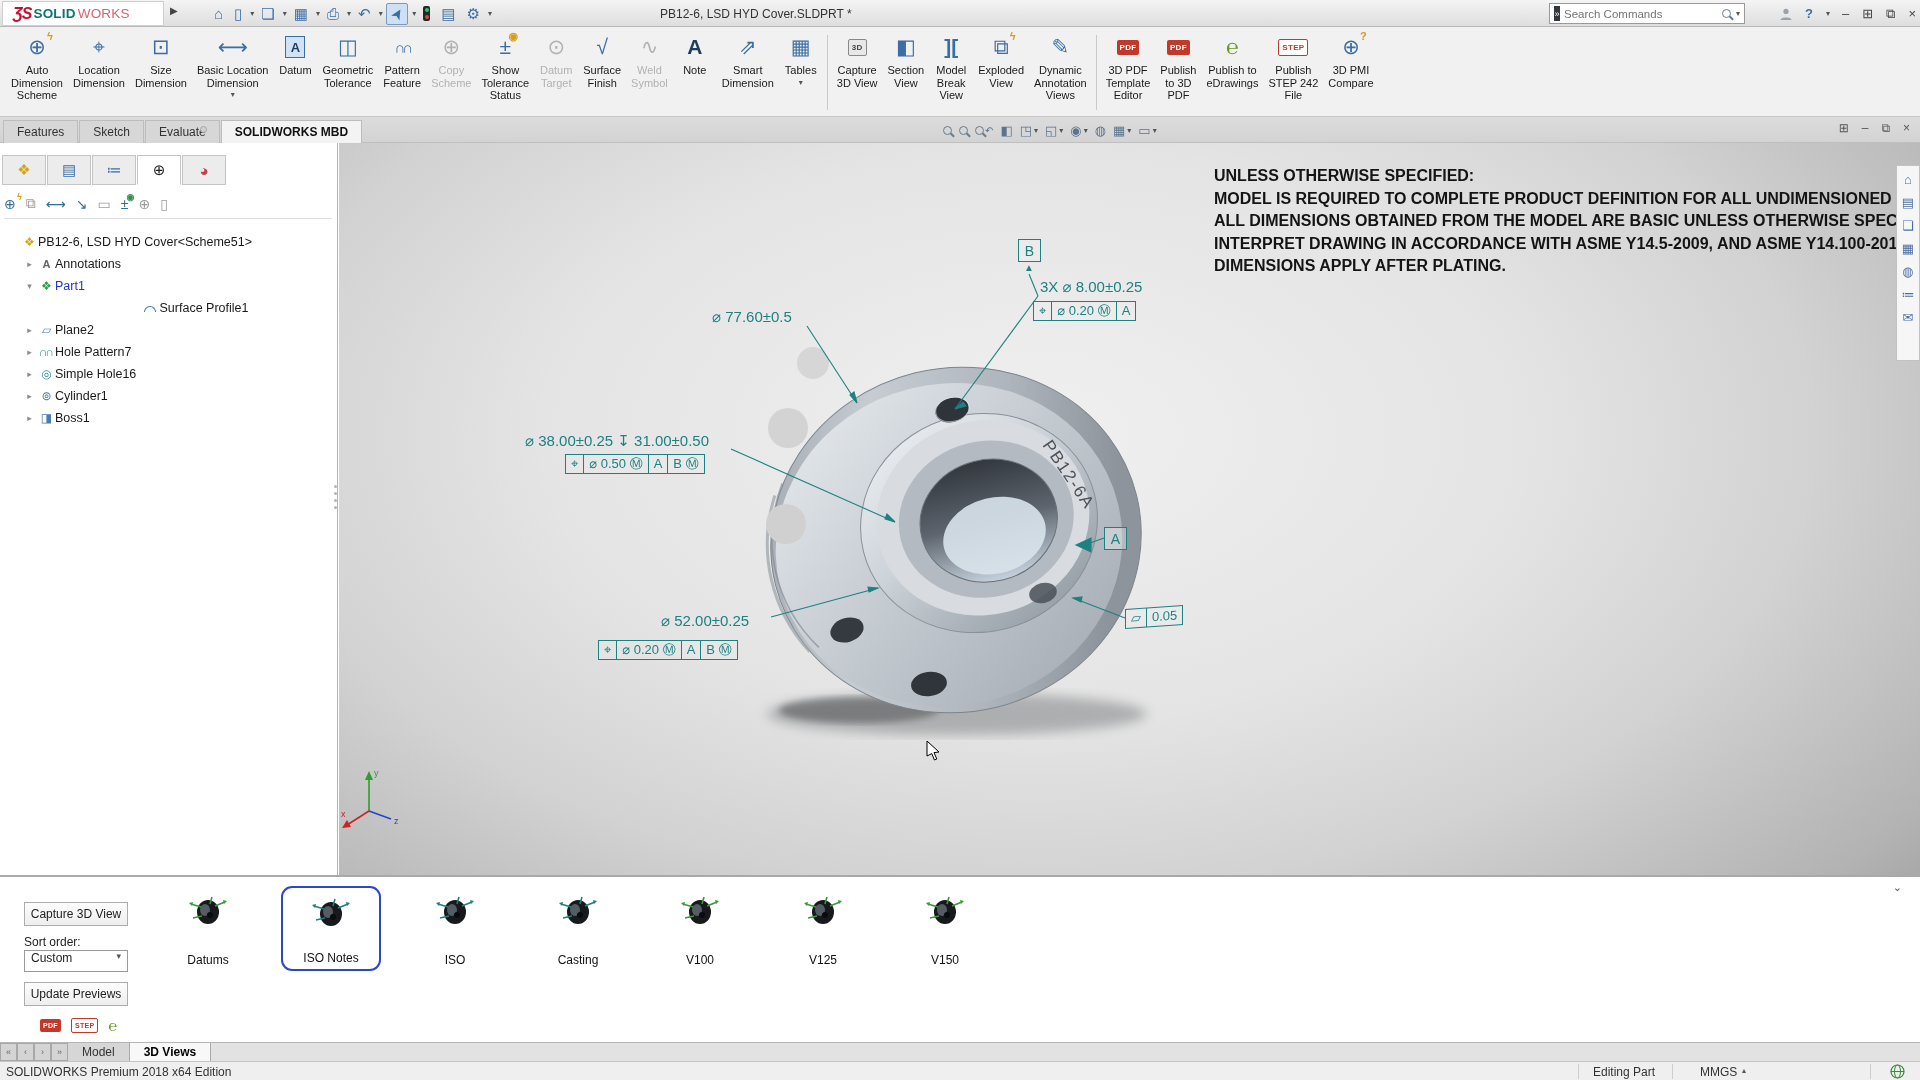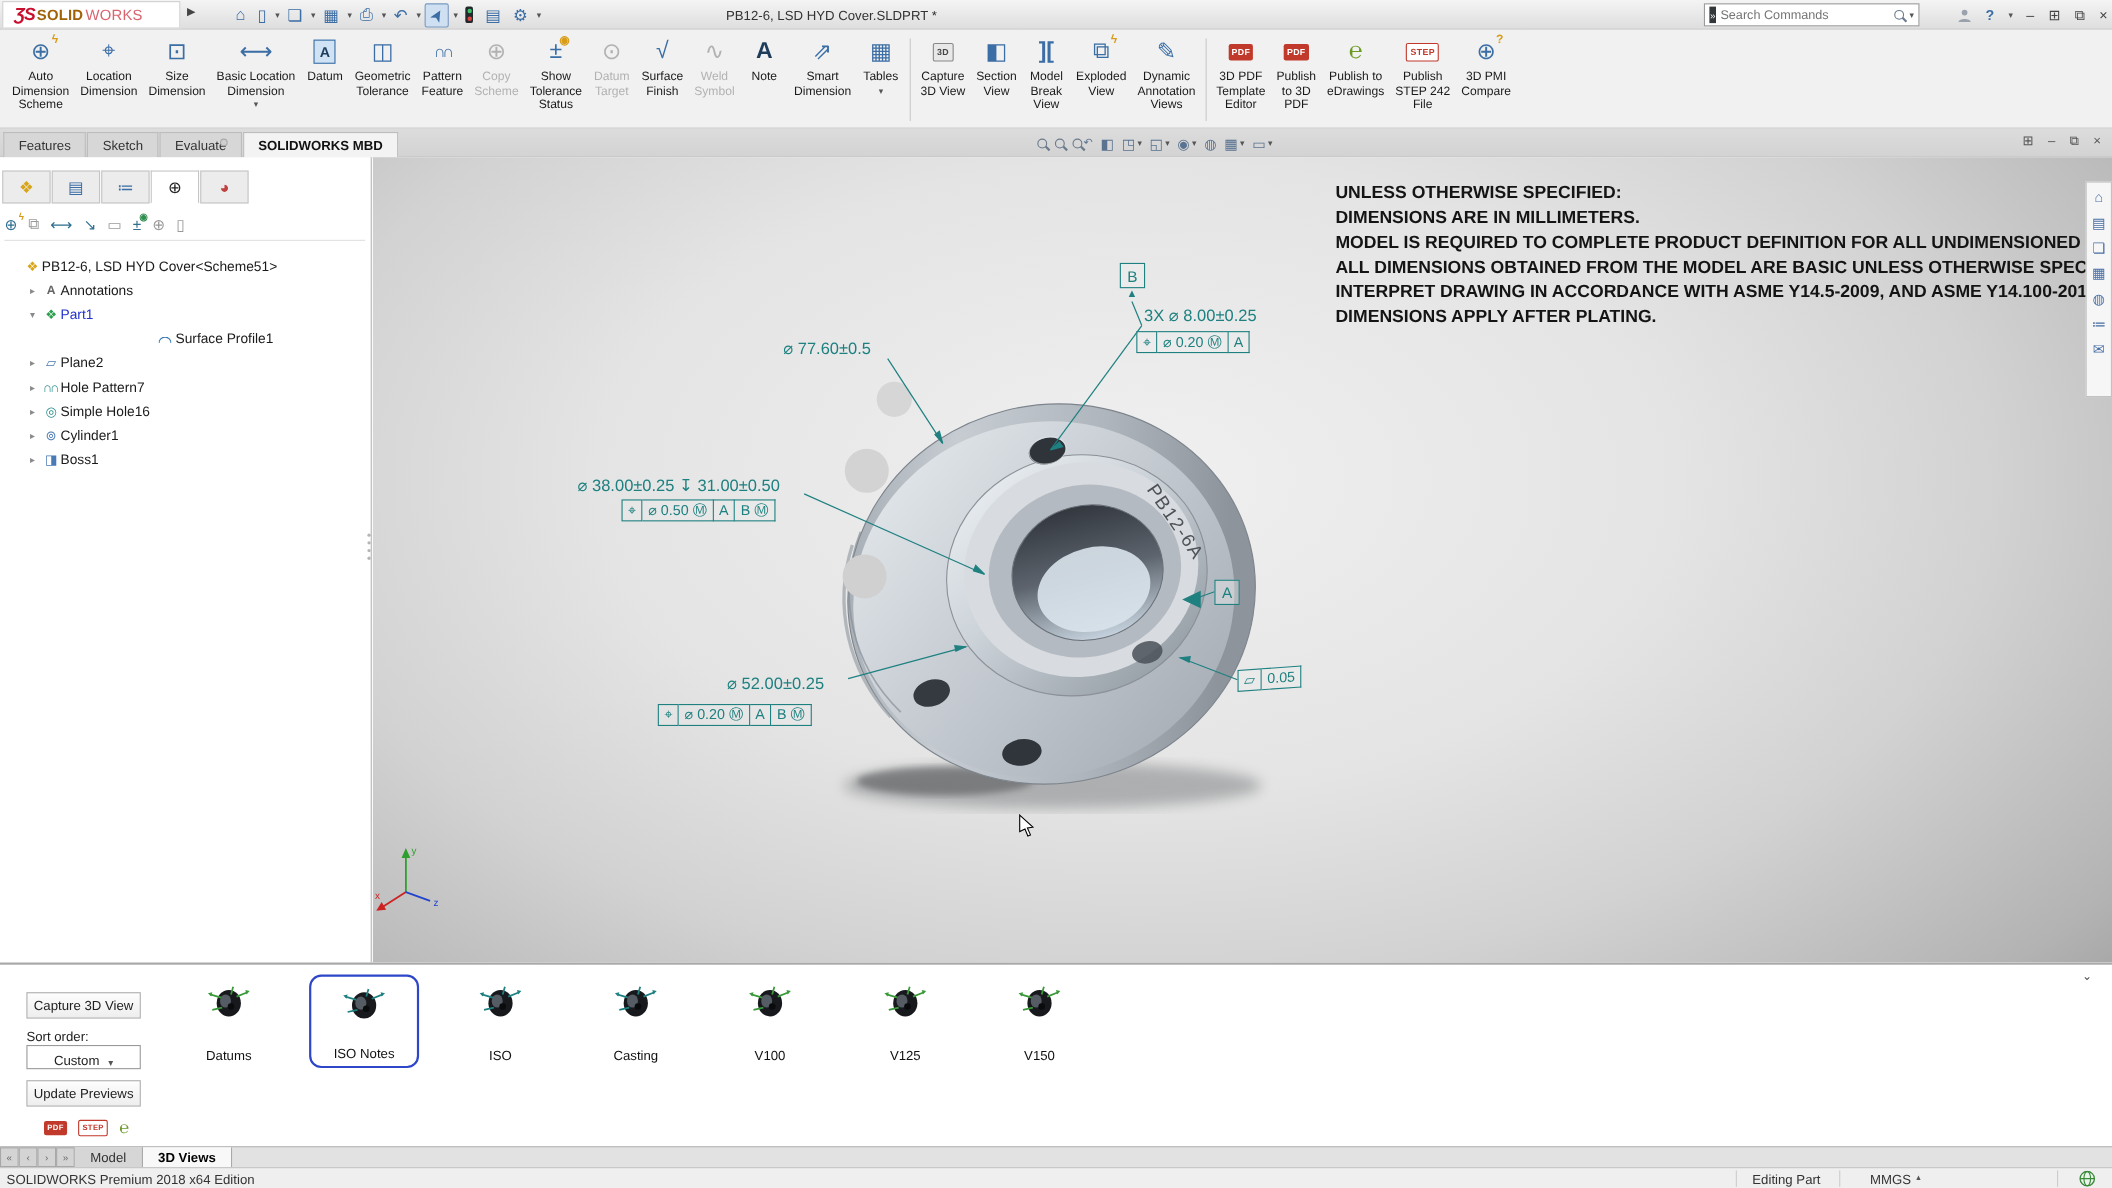--- a/index.html
+++ b/index.html
@@ -4,21 +4,21 @@
 <style>
   *{box-sizing:border-box;margin:0;padding:0}
   html,body{width:1920px;height:1080px;overflow:hidden}
   body{font-family:"Liberation Sans",sans-serif;background:#fff;position:relative;font-size:12px;color:#222;user-select:none}
   .abs{position:absolute}
 
   
   #titlebar{left:0;top:0;width:1920px;height:27px;background:linear-gradient(#f4f4f4,#dedede);border-bottom:1px solid #b9b9b9}
   #logo{left:2px;top:1px;width:162px;height:25px;background:#fff;border:1px solid #cfcfcf;display:flex;align-items:center;padding-left:10px;gap:2px}
   #logo .ds{color:#c8102e;font-weight:bold;font-style:italic;font-size:16px;letter-spacing:-1px}
-  #logo .solid{color:#a16207;font-weight:bold;font-size:13.5px;letter-spacing:.2px}
+  #logo .solid{color:#0f766e;font-weight:bold;font-size:13.5px;letter-spacing:.2px}
   #logo .works{color:#d9636e;font-size:13.5px;letter-spacing:.2px}
   #flyout{left:170px;top:5px;font-size:10px;color:#444}
   #qat{left:210px;top:0;height:27px;display:flex;align-items:center;gap:3px}
   .qa{font-size:15px;color:#3b6ea5;padding:1px 4px;display:inline-flex;align-items:center}
   .qa.sel{background:#cfe0f2;border:1px solid #7a9ac0;border-radius:2px}
   .caret{font-size:8px;color:#555;margin-left:1px}
   .traffic{width:7px;height:15px;background:#23282b;border-radius:2px;display:inline-block;position:relative}
   .traffic::before{content:"";position:absolute;left:1.5px;top:2px;width:4px;height:4px;border-radius:50%;background:#39c26a}
   .traffic::after{content:"";position:absolute;left:1.5px;bottom:2px;width:4px;height:4px;border-radius:50%;background:#d44}
   #doc-title{left:660px;top:7px;width:560px;font-size:12px;color:#333}
@@ -91,21 +91,21 @@
 
   
   #taskstrip{right:0;top:165px;width:24px;height:196px;background:#f6f6f6;border:1px solid #c2c2c2;display:flex;flex-direction:column;align-items:center;gap:8px;padding-top:6px}
   #taskstrip .ti{font-size:13px;color:#4a6fa5}
 
   
   #bpanel{left:0;top:875px;width:1920px;height:167px;background:#fff;border-top:2px solid #a9a9a9}
   .btn{position:absolute;border:1px solid #adadad;background:linear-gradient(#fdfdfd,#eee);font-size:12px;font-family:"Liberation Sans",sans-serif;display:flex;align-items:center;justify-content:center;color:#222}
   #capture-btn{left:24px;top:25px;width:104px;height:24px}
   #sort-label{left:24px;top:58px;font-size:12px;color:#222}
-  #sort-select{left:24px;top:73px;width:104px;height:22px;border:1px solid #9a9a9a;background:#fff;font-size:12px;display:flex;align-items:flex-end;justify-content:space-between;padding:0 24px;color:#222}
+  #sort-select{left:24px;top:73px;width:104px;height:22px;border:1px solid #9a9a9a;background:#fff;font-size:12px;display:flex;align-items:flex-start;justify-content:space-between;padding:0 6px;color:#222}
   #sort-select .sc{font-size:9px;color:#555}
   #update-btn{left:24px;top:105px;width:104px;height:24px}
   #pubicons{left:40px;top:140px;display:flex;gap:10px;align-items:center}
   .thumb{position:absolute;top:9px;width:100px;height:85px;display:flex;flex-direction:column;align-items:center;justify-content:space-between;padding:3px 0 4px}
   .thumb .tlabel{font-size:12px;color:#111}
   .thumb.sel{border:2px solid #2e46c8}
   #collapse-chevron{right:18px;top:4px;font-size:11px;color:#555}
 
   
   #btabs{left:0;top:1042px;width:1920px;height:19px;background:#e2e2e2;border-top:1px solid #b5b5b5;display:flex;align-items:stretch}
@@ -613,21 +613,20 @@
       <text x="55" y="681" fill="#2244cc">z</text>
     </g>
 
     <g class="cursor-svg" transform="translate(588,598)">
       <path d="M0 0 L12 11 L7 11.6 L9.8 18 L7.4 19 L4.8 12.6 L0 15 Z" fill="#fff" stroke="#000" stroke-width="1"></path>
     </g>
   </svg>
 
   <div id="notes" class="abs">
       <p>UNLESS OTHERWISE SPECIFIED:</p>
-      <p>DIMENSIONS ARE IN MILLIMETERS.</p>
       <p>MODEL IS REQUIRED TO COMPLETE PRODUCT DEFINITION FOR ALL UNDIMENSIONED FEATURES.</p>
       <p>ALL DIMENSIONS OBTAINED FROM THE MODEL ARE BASIC UNLESS OTHERWISE SPECIFIED.</p>
       <p>INTERPRET DRAWING IN ACCORDANCE WITH ASME Y14.5-2009, AND ASME Y14.100-2013.</p>
       <p>DIMENSIONS APPLY AFTER PLATING.</p>
     </div>
 
   <div class="dim" style="left:373px;top:165px">⌀ 77.60±0.5</div>
   <div class="dbox" style="left:679px;top:96px">B</div>
   <div class="dtri" style="left:685px;top:119px">▲</div>
   <div class="dim" style="left:701px;top:135px">3X  ⌀ 8.00±0.25</div>

